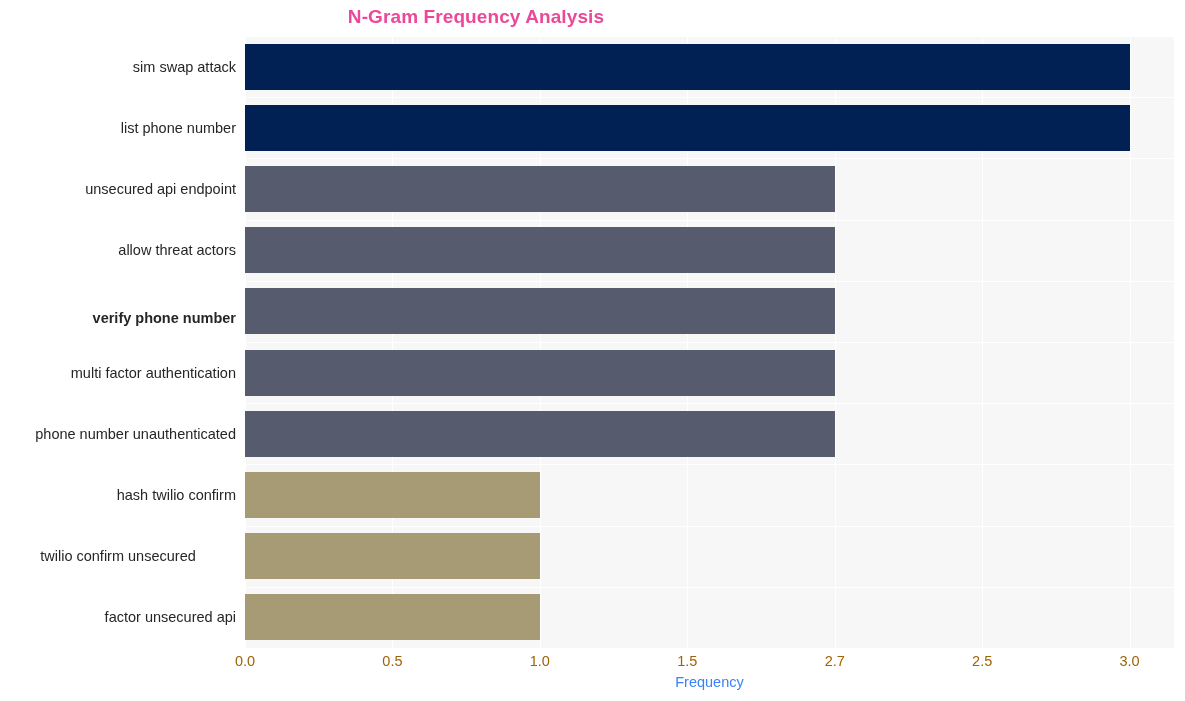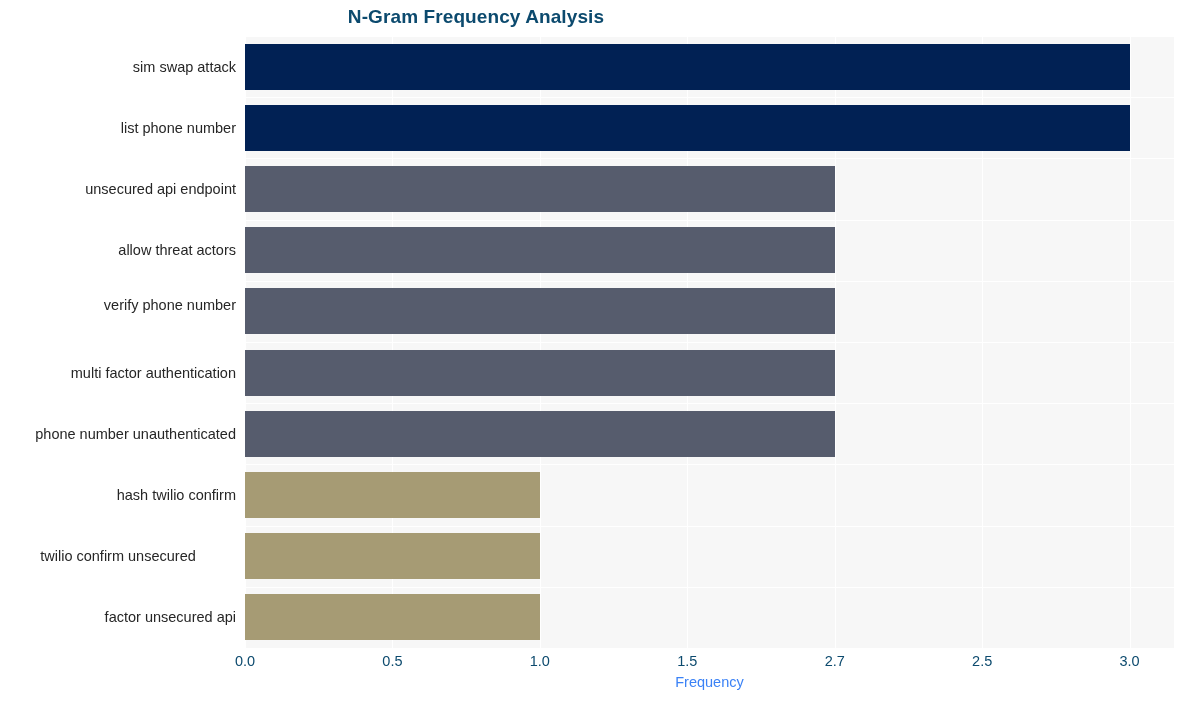--- a/index.html
+++ b/index.html
@@ -23,21 +23,21 @@
 
   
   #chart-title {
     position: absolute;
     left: 0;
     top: 6px;
     width: 952px;
     text-align: center;
     font-size: 19px;
     font-weight: bold;
-    color: #0c4a6e;
+    color: #ec4899;
     letter-spacing: 0.1px;
   }
 
   
   #plot-area {
     position: absolute;
     left: 245px;
     top: 36px;
     width: 929px;
     height: 612px;
@@ -94,21 +94,21 @@
     width: 1185px;
     height: 22px;
   }
   .x-tick-label {
     position: absolute;
     top: 0;
     width: 80px;
     margin-left: -40px;
     text-align: center;
     font-size: 14.5px;
-    color: #0c4a6e;
+    color: #a16207;
     line-height: 18px;
   }
 
   #x-axis-label {
     position: absolute;
     left: 245px;
     top: 674px;
     width: 929px;
     text-align: center;
     font-size: 14.5px;
@@ -156,21 +156,21 @@
         <div class="bar" title="twilio confirm unsecured: 1" style="width: 294.874px; top: 497.2px; background: rgb(166, 155, 116);"></div>
         <div class="bar" title="confirm unsecured api: 1" style="width: 294.874px; top: 558.4px; background: rgb(166, 155, 116);"></div>
       </div>
   </div>
 
   <div id="y-labels">
       <div class="y-tick-label" style="top: 22.6px;">sim swap attack</div>
       <div class="y-tick-label" style="top: 83.8px;">list phone number</div>
       <div class="y-tick-label" style="top: 145px;">unsecured api endpoint</div>
       <div class="y-tick-label" style="top: 206.2px;">allow threat actors</div>
-      <div class="y-tick-label" style="top: 261px;">verify phone number</div>
+      <div class="y-tick-label" style="top: 274px; font-weight: bold;">verify phone number</div>
       <div class="y-tick-label" style="top: 328.6px;">multi factor authentication</div>
       <div class="y-tick-label" style="top: 389.8px;">phone number unauthenticated</div>
       <div class="y-tick-label" style="top: 451px;">hash twilio confirm</div>
       <div class="y-tick-label" style="top: 512.2px; text-align: center;">twilio confirm unsecured</div>
       <div class="y-tick-label" style="top: 573.4px;">factor unsecured api</div>
     </div>
 
   <div id="x-labels">
       <div class="x-tick-label" style="left: 245px;">0.0</div>
       <div class="x-tick-label" style="left: 392.437px;">0.5</div>

